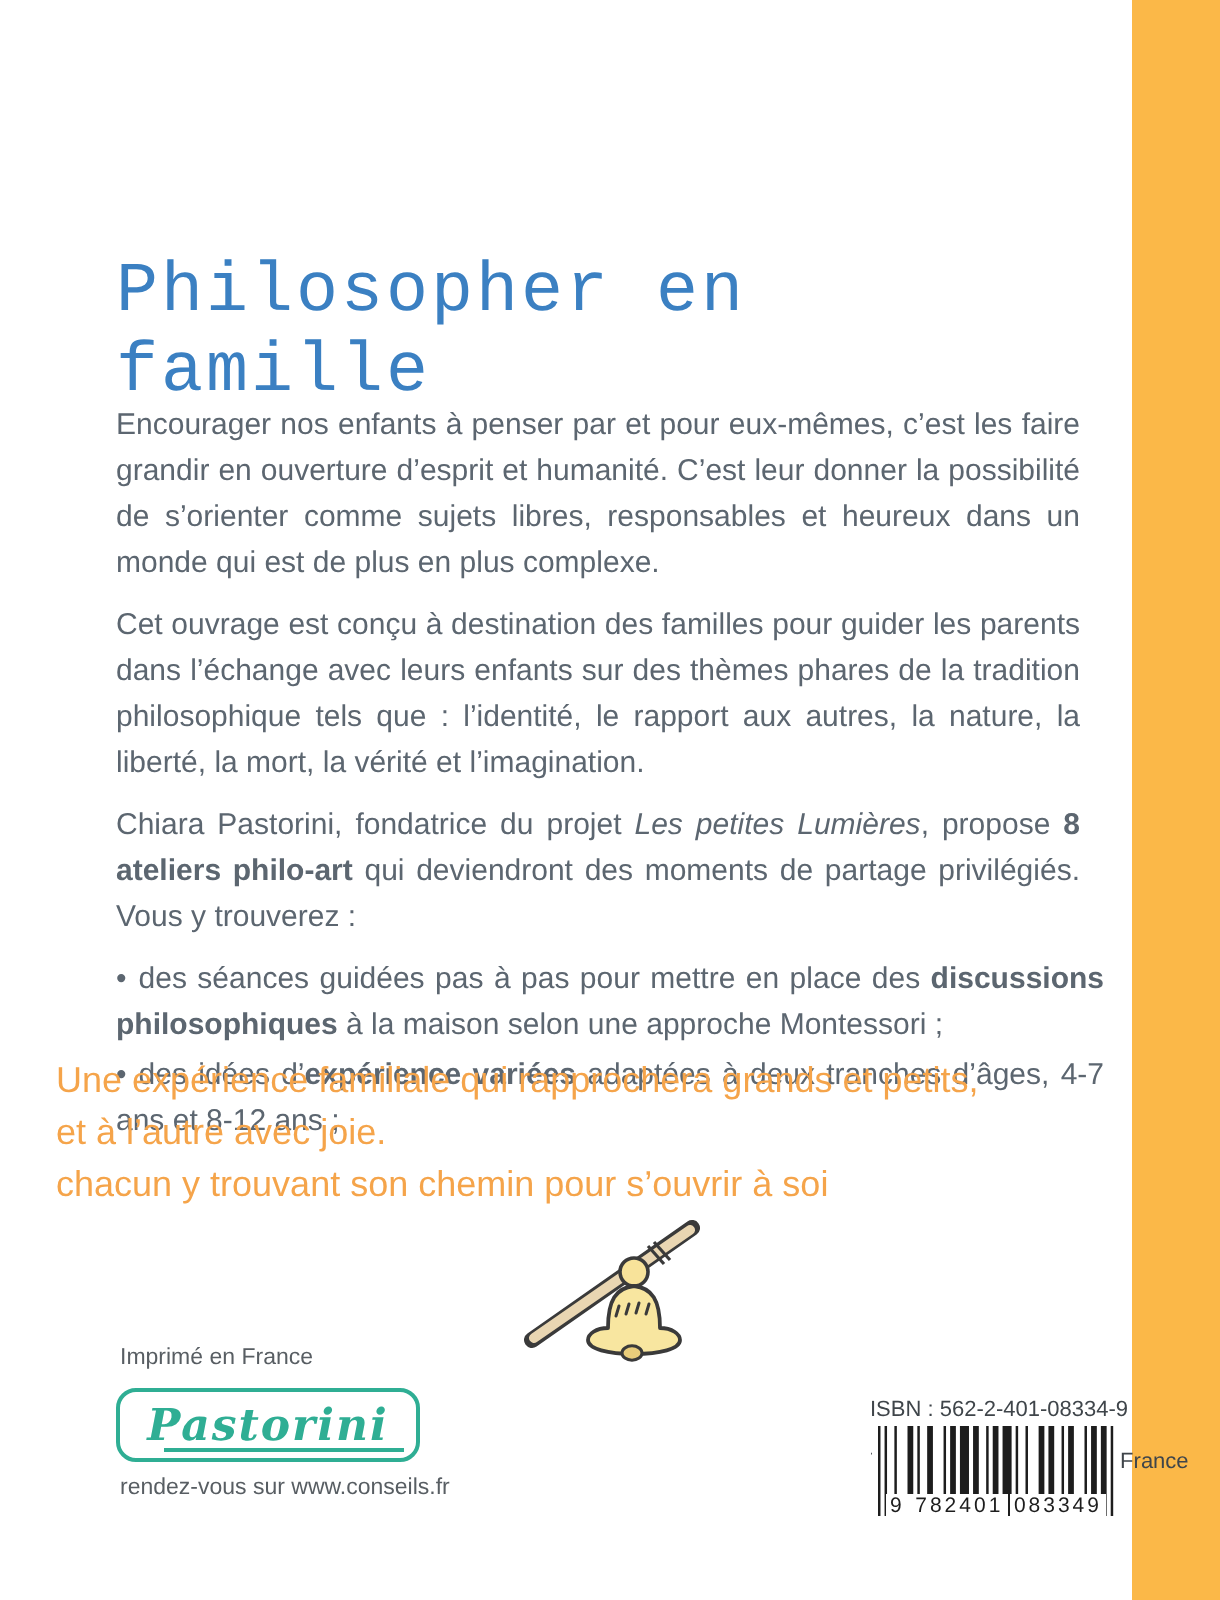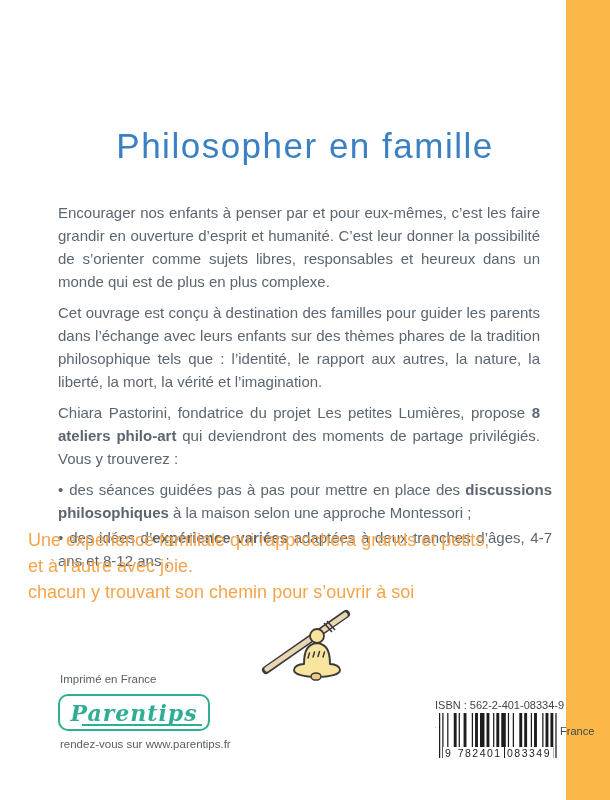--- a/index.html
+++ b/index.html
@@ -6,22 +6,22 @@
   body {
     width:610px; height:800px; position:relative; overflow:hidden;
     font-family:"Liberation Sans", sans-serif;
   }
   .stripe {
     position:absolute; top:0; right:0; width:44px; height:800px;
     background:#FBB848;
   }
   .title {
     position:absolute; left:58px; top:126px; width:494px; margin:0;
-    text-align:center; color:#3B80C2; font-size:35px; font-weight:normal;
-    letter-spacing:1.5px; font-family:Liberation Sans, sans-serif;
+    color:#3B80C2; font-size:35px; font-weight:normal;
+    letter-spacing:1.5px; font-family:Liberation Mono, monospace;
   }
   .text-block {
     position:absolute; left:58px; top:201px; width:494px;
     color:#5C6670; font-size:15px; line-height:23px; text-align:justify;
   }
   .text-block p { margin:0 12px 8px 0; }
   .text-block p.bullet { margin:0 0 2px 0; }
   .bullet .dot { margin-right:6px; }
   .tagline {
     position:absolute; left:28px; top:527px; width:530px;
@@ -75,21 +75,21 @@
 
 <div>
 
   <div class="stripe"></div>
 
   <h1 class="title">Philosopher en famille</h1>
 
   <div class="text-block">
     <p><span>Encourager nos enfants à penser par et pour eux-mêmes, c’est les faire grandir en ouverture d’esprit et humanité. C’est leur donner la possibilité de s’orienter comme sujets libres, responsables et heureux dans un monde qui est de plus en plus complexe.</span></p>
     <p><span>Cet ouvrage est conçu à destination des familles pour guider les parents dans l’échange avec leurs enfants sur des thèmes phares de la tradition philosophique tels que : l’identité, le rapport aux autres, la nature, la liberté, la mort, la vérité et l’imagination.</span></p>
-    <p><span>Chiara Pastorini, fondatrice du projet </span><span style="">Les petites Lumières</span><span>, propose </span><span style="font-weight: 700;">8 ateliers philo-art</span><span> qui deviendront des moments de partage privilégiés. Vous y trouverez :</span></p>
+    <p><span>Chiara Pastorini, fondatrice du projet </span><span style="font-style: italic;">Les petites Lumières</span><span>, propose </span><span style="font-weight: 700;">8 ateliers philo-art</span><span> qui deviendront des moments de partage privilégiés. Vous y trouverez :</span></p>
     <p class="bullet"><span class="dot">•</span><span><span>des séances guidées pas à pas pour mettre en place des </span><span style="font-weight: 700;">discussions philosophiques</span><span> à la maison selon une approche Montessori ;</span></span></p>
     <p class="bullet"><span class="dot">•</span><span><span>des idées d’</span><span style="font-weight: 700;">expérience variées</span><span> adaptées à deux tranches d’âges, 4-7 ans et 8-12 ans ;</span></span></p>
   </div>
 
   <div class="tagline">
     <div>Une expérience familiale qui rapprochera grands et petits,</div>
     <div>et à l’autre avec joie.</div>
     <div>chacun y trouvant son chemin pour s’ouvrir à soi</div>
   </div>
 
@@ -109,26 +109,26 @@
 
     <line x1="58" y1="56" x2="59.5" y2="51" stroke="#3a3a3a" stroke-width="1.5" stroke-linecap="round"></line>
     <line x1="63" y1="55" x2="64.5" y2="50" stroke="#3a3a3a" stroke-width="1.5" stroke-linecap="round"></line>
     <line x1="68" y1="54.5" x2="69.5" y2="49.5" stroke="#3a3a3a" stroke-width="1.5" stroke-linecap="round"></line>
     <line x1="73" y1="55" x2="74.5" y2="50" stroke="#3a3a3a" stroke-width="1.5" stroke-linecap="round"></line>
   </svg>
 
   <div class="footer-note">Imprimé en France</div>
 
   <div class="logo-box">
-    <span class="logo-text">Parentips</span>
+    <span class="logo-text">Pastorini</span>
     <span class="logo-underline"></span>
   </div>
 
   <div class="site-note">
-    <div>rendez-vous sur www.parentips.fr</div>
+    <div>rendez-vous sur www.conseils.fr</div>
   </div>
 
   <div class="price-line">
     <span>75 8228 7</span><span class="sp"></span><span>12,50 €</span><span class="sp"></span><span>P.V. France</span>
   </div>
 
   <div class="isbn-line">ISBN : 562-2-401-08334-9</div>
 
   <div class="barcode">
     <svg id="barcode-svg" width="124" height="48" viewBox="0 0 124 48" xmlns="http://www.w3.org/2000/svg">

